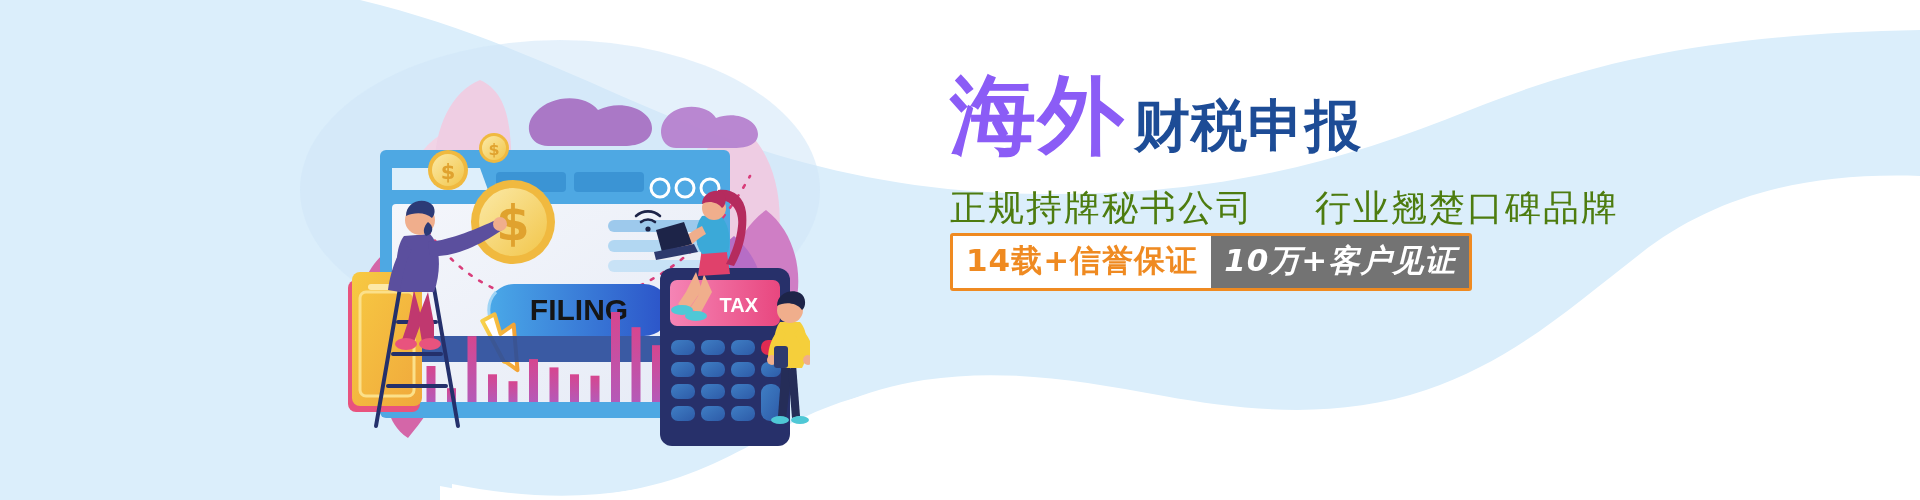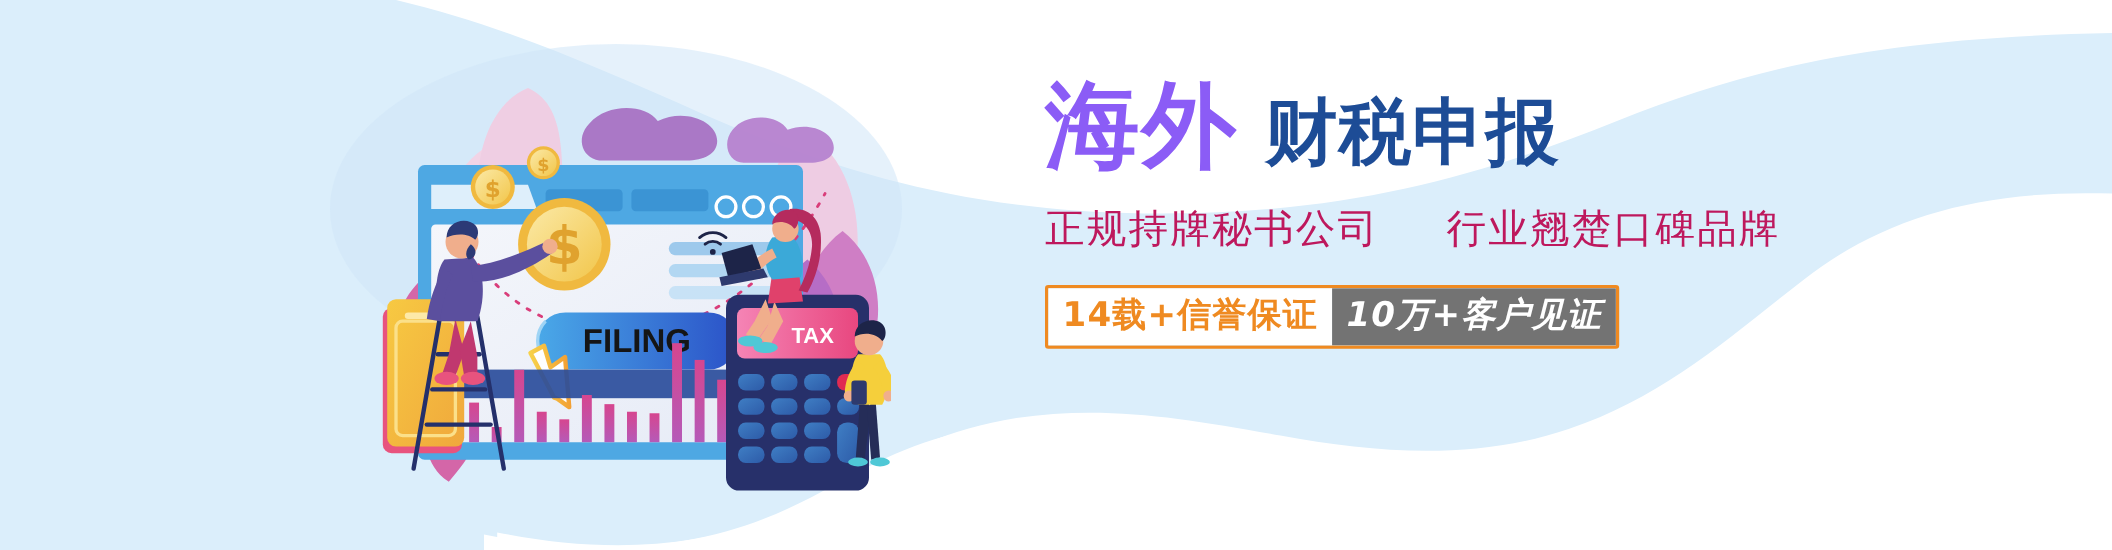--- a/index.html
+++ b/index.html
@@ -52,40 +52,39 @@
     white-space: nowrap;
   }
   .headline .hl-a {
     font-size: 86px;
     font-weight: bold;
     color: #8b5cf6;
     letter-spacing: 2px;
     font-family: "DejaVu Sans", "Liberation Sans", sans-serif;
   }
   .headline .hl-b {
-    font-size: 66px;
+    font-size: 56px;
     font-weight: bold;
     color: #1d4c96;
     letter-spacing: 1px;
-    margin-left: 24px;
+    margin-left: 8px;
     padding-bottom: 4px;
     font-family: "DejaVu Sans", "Liberation Sans", sans-serif;
   }
   .subline {
     margin-top: 26px;
     font-size: 36px;
-    color: #be185d;
+    color: #4d7c0f;
     letter-spacing: 2px;
     white-space: nowrap;
     font-family: "DejaVu Sans", "Liberation Sans", sans-serif;
   }
   .subline .gap { display: inline-block; width: 34px; }
 
   .badges {
-    margin-top: 26px;
     display: flex;
     align-items: flex-end;
     width: max-content;
     border: 3px solid #ef8a21;
     border-radius: 3px;
     overflow: hidden;
   }
   .badge {
     font-size: 31px;
     font-weight: bold;

